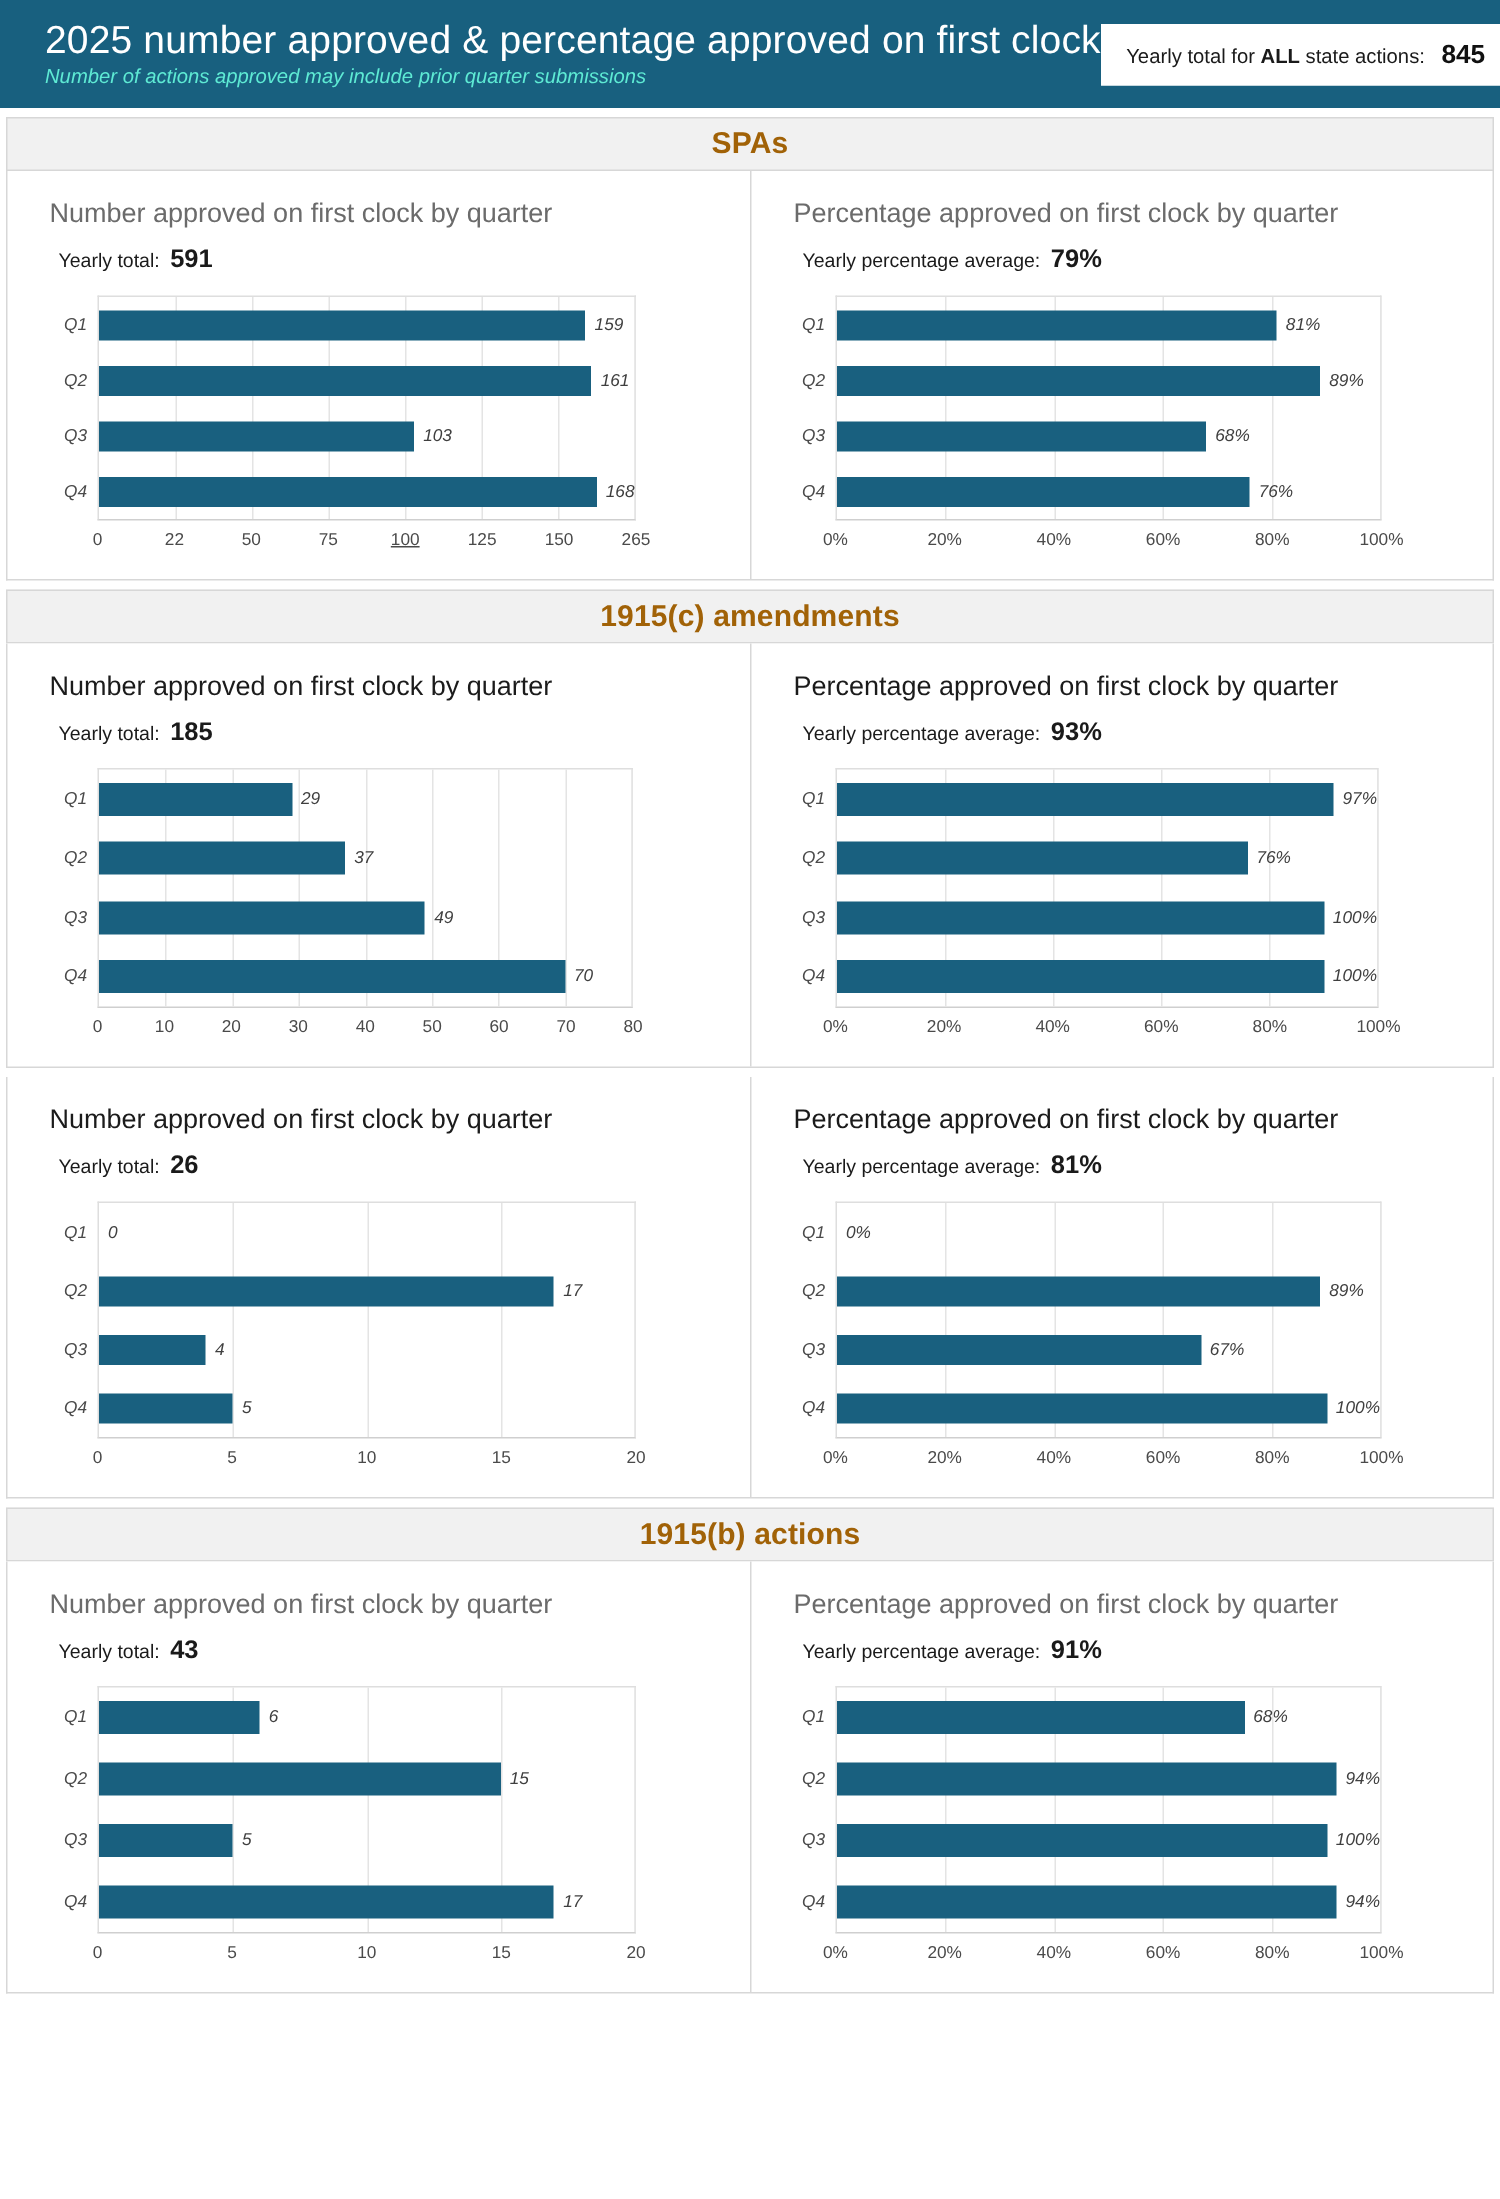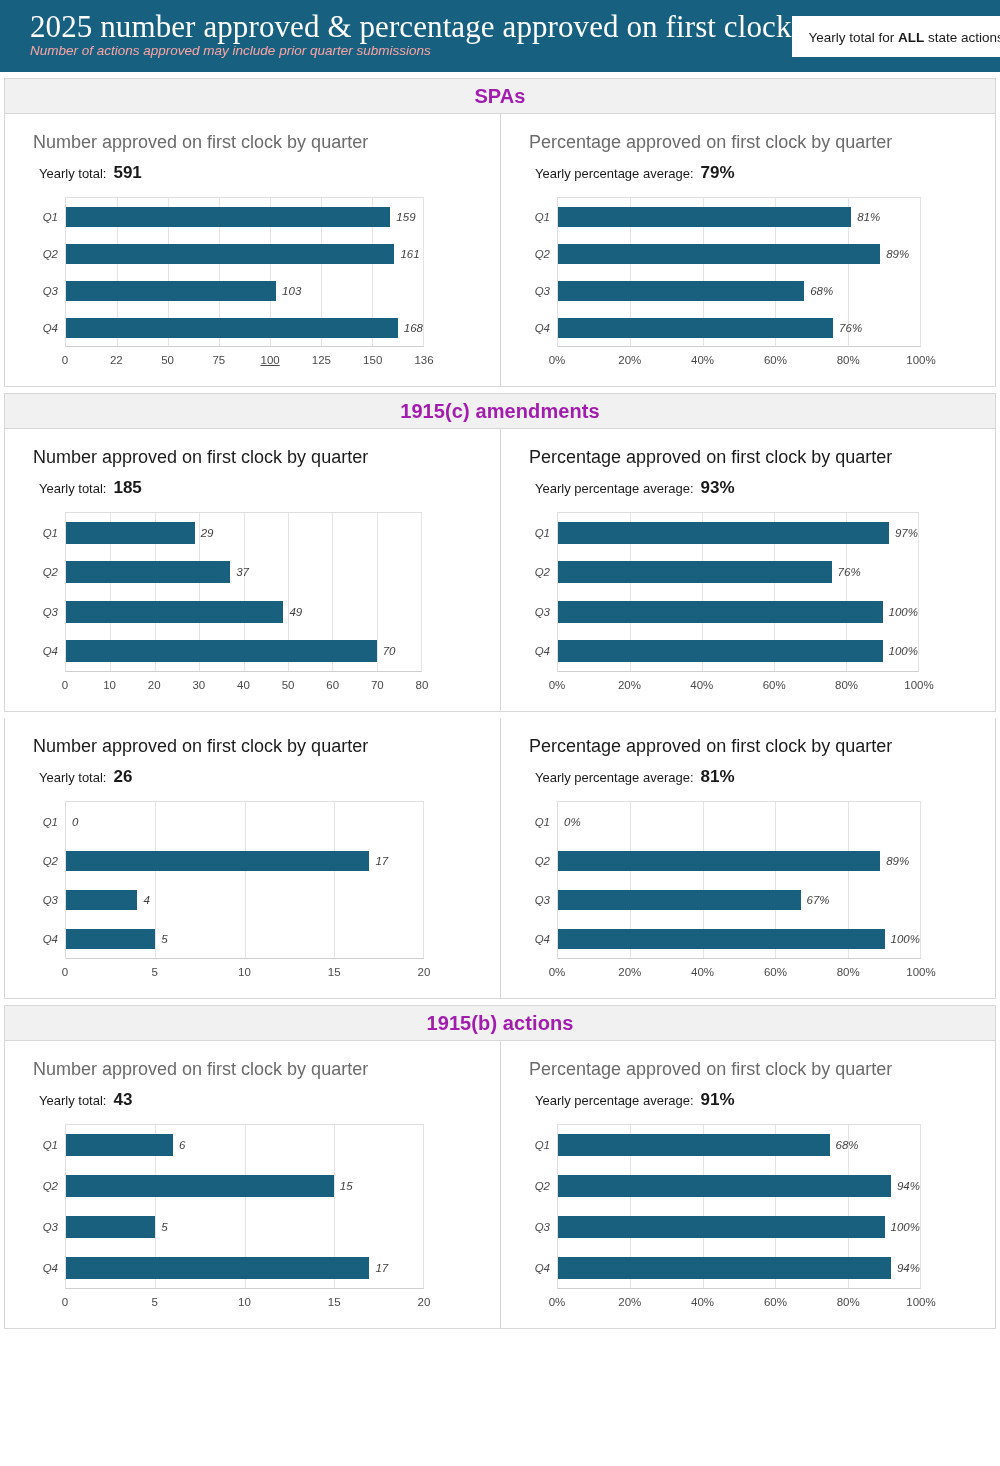--- a/index.html
+++ b/index.html
@@ -16,29 +16,28 @@
     height: 72px;
     background: #18607f;
     display: flex;
     align-items: center;
     justify-content: space-between;
     padding: 0 18px 0 30px;
   }
   .banner-left { display:flex; flex-direction:column; justify-content:center; }
   .banner-title {
     color: #ffffff;
-    font-size: 31px;
+    font-size: 26px;
     line-height: 27px;
     font-weight: 400;
     letter-spacing: .1px;
     white-space: nowrap;
-    font-family: Liberation Serif, serif;
   }
   .banner-sub {
-    color: #fca5a5;
+    color: #5eead4;
     font-size: 13.5px;
     line-height: 17px;
     font-style: italic;
     font-weight: 400;
     margin-top: 2px;
     white-space: nowrap;
   }
   .kpi-box {
     background: #ffffff;
     border: 1px solid #ffffff;
@@ -58,21 +57,21 @@
     background: #f1f1f1;
     border: 1px solid #d7d7d7;
     height: 36px;
     display: flex;
     align-items: center;
     justify-content: center;
   }
   .section-header-title {
     font-size: 20px;
     font-weight: 700;
-    color: #a21caf;
+    color: #a16207;
     letter-spacing: .1px;
   }
   .section-body {
     border: 1px solid #d7d7d7;
     border-top: none;
     display: flex;
     background: #fff;
   }
   .panel { width: 50%; padding: 12px 18px 14px 28px; }
   .panel.right { border-left: 1px solid #d7d7d7; }
@@ -229,21 +228,21 @@
                 </div>
               </div>
               <div class="axis">
                 <span class="tick" style="left: 0%;">0</span>
                 <span class="tick" style="left: 14.2857%;">22</span>
                 <span class="tick" style="left: 28.5714%;">50</span>
                 <span class="tick" style="left: 42.8571%;">75</span>
                 <span class="tick" style="left: 57.1429%; text-decoration: underline;">100</span>
                 <span class="tick" style="left: 71.4286%;">125</span>
                 <span class="tick" style="left: 85.7143%;">150</span>
-                <span class="tick" style="left: 100%;">136</span>
+                <span class="tick" style="left: 100%;">265</span>
               </div>
             </div>
           </div>
           <div class="panel right" style="padding: 12px 18px 14px 28px;">
             <div class="panel-title">Percentage approved on first clock by quarter</div>
             <div class="panel-subtotal">
               <span>Yearly percentage average:</span>
               <span class="val">79%</span>
             </div>
             <div class="chart" style="margin-left: 28px; margin-right: 56px;">

